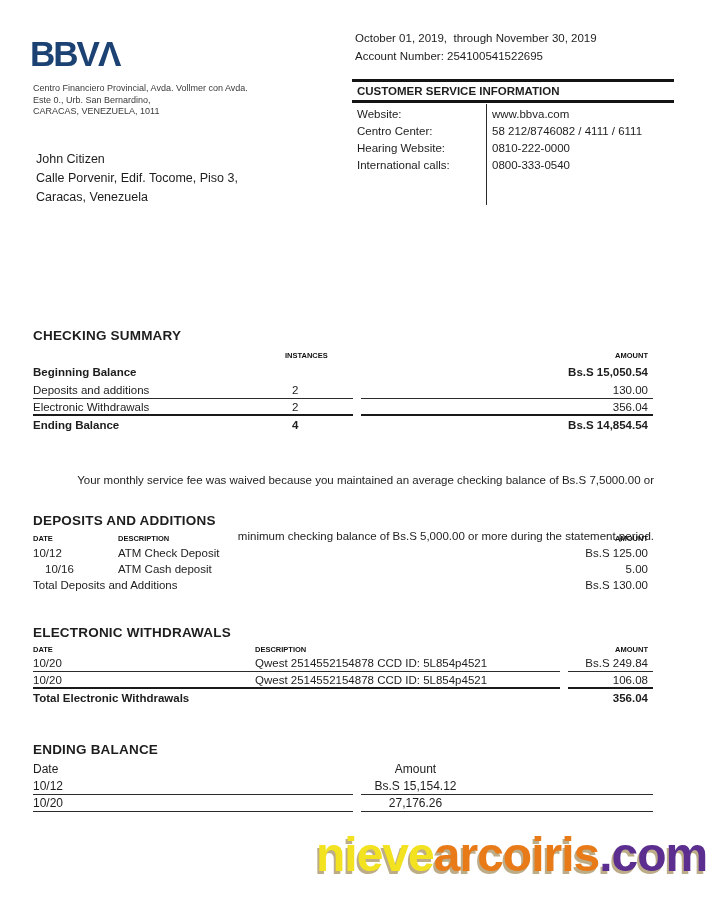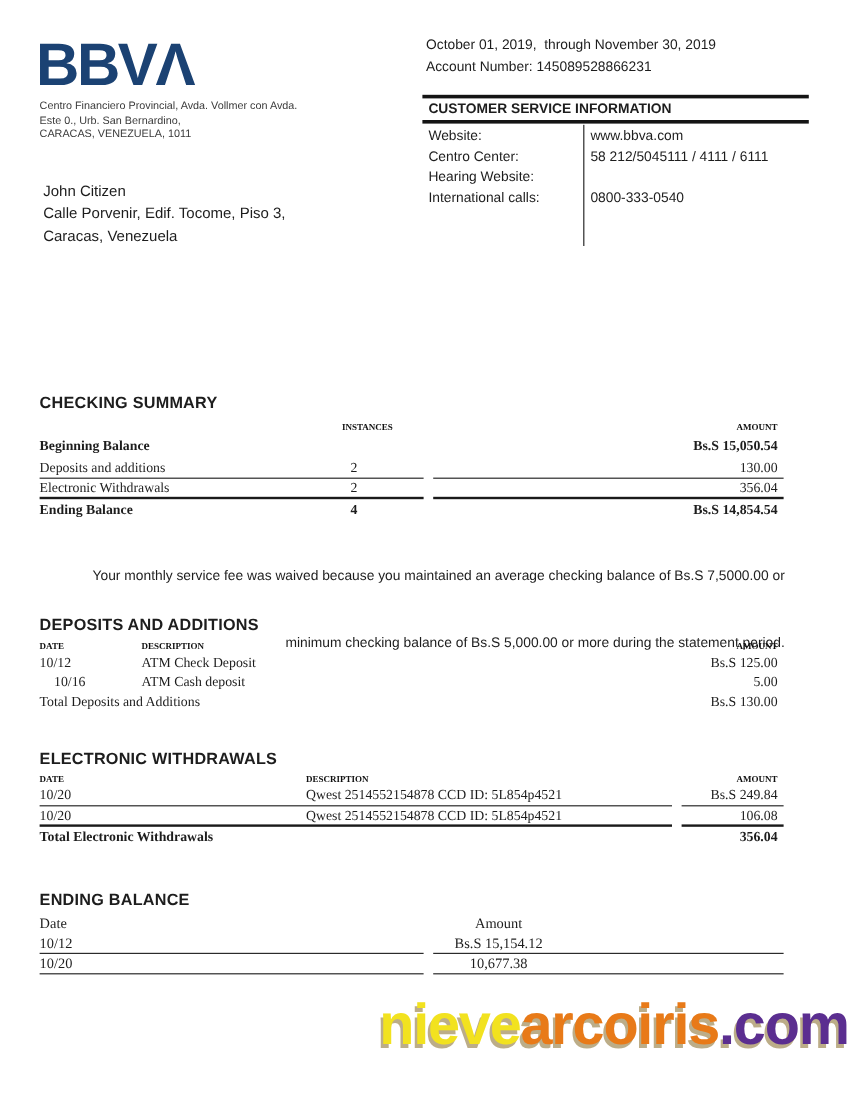--- a/index.html
+++ b/index.html
@@ -1,39 +1,39 @@
 <!DOCTYPE html>
 <html><head>
 <meta charset="utf-8">
 <style>
   * { margin:0; padding:0; box-sizing:border-box; }
   html,body { background:#ffffff; }
   body { font-family:"Liberation Sans", sans-serif; color:#1d1d1d; }
   .page { position:relative; width:710px; height:916px; background:#ffffff; overflow:hidden; }
 
   
-  .logo { position:absolute; left:30px; top:27px; font-size:50px; line-height:54px;
+  .logo { position:absolute; left:30px; top:27px; font-size:35px; line-height:54px;
           font-weight:bold; letter-spacing:-2px; color:#1b4273; }
   .bank-address { position:absolute; left:33px; top:83px; font-size:9px; line-height:11.5px; color:#3a3a3a; }
   .recipient { position:absolute; left:36px; top:150px; font-size:12.5px; line-height:19px; }
 
   .period  { position:absolute; left:355px; top:32px; font-size:11.5px; white-space:pre; }
   .account { position:absolute; left:355px; top:50px; font-size:11.5px; }
 
   
   .cs-line-top    { position:absolute; left:352px; top:79px;  width:322px; height:3px; background:#141414; }
   .cs-title       { position:absolute; left:357px; top:85px;  font-size:11.5px; font-weight:bold; }
   .cs-line-bottom { position:absolute; left:352px; top:100px; width:322px; height:3px; background:#141414; }
   .cs-rows { position:absolute; left:357px; top:106px; width:300px; font-size:11.5px; }
   .cs-row  { display:grid; grid-template-columns:135px 1fr; height:17px; line-height:17px; }
   .cs-divider { position:absolute; left:486px; top:104px; width:1px; height:101px; background:#2a2a2a; }
 
   
   .sec-title { position:absolute; left:33px; font-size:13.5px; font-weight:bold; letter-spacing:0.2px; }
-  .t-row { position:absolute; left:33px; width:620px; height:17px; line-height:17px; font-size:11.5px;font-family:Liberation Serif, serif; }
+  .t-row { position:absolute; left:33px; width:620px; height:17px; line-height:17px; font-size:11.5px; }
   .t-head { height:12px; line-height:12px; font-size:7.5px; font-weight:bold; color:#111; }
   .cell { position:absolute; top:0; white-space:nowrap; }
   .amt  { position:absolute; top:0; right:5px; white-space:nowrap; }
   .bold { font-weight:bold; }
   .seg  { position:absolute; bottom:0; height:1px; background:#2b2b2b; }
   .seg.thick { height:2px; background:#1a1a1a; }
   .note { position:absolute; left:36px; top:434px; width:618px; font-size:11.5px; line-height:18.5px; white-space:pre-wrap;text-align:right; }
 
   .eb-font { font-size:12px; }
   .eb-amt { position:absolute; left:328px; top:0; width:109px; text-align:center; white-space:nowrap; }
@@ -52,36 +52,37 @@
 <div class="page">
 
   <div class="logo">BBVΛ</div>
   <div class="bank-address">
     <div>Centro Financiero Provincial, Avda. Vollmer con Avda.</div>
     <div>Este 0., Urb. San Bernardino,</div>
     <div>CARACAS, VENEZUELA, 1011</div>
   </div>
 
   <div class="period">October 01, 2019,  through November 30, 2019</div>
-  <div class="account">Account Number: 145089528866231</div>
+  <div class="account">Account Number: 254100541522695</div>
 
   <div class="cs-line-top"></div>
   <div class="cs-title">CUSTOMER SERVICE INFORMATION</div>
   <div class="cs-line-bottom"></div>
   <div class="cs-rows">
     <div class="cs-row">
       <span>Website:</span>
       <span>www.bbva.com</span>
     </div>
     <div class="cs-row">
       <span>Centro Center:</span>
-      <span>58 212/5045111 / 4111 / 6111</span>
+      <span>58 212/8746082 / 4111 / 6111</span>
     </div>
     <div class="cs-row">
       <span>Hearing Website:</span>
+      <span>0810-222-0000</span>
     </div>
     <div class="cs-row">
       <span>International calls:</span>
       <span>0800-333-0540</span>
     </div>
   </div>
   <div class="cs-divider"></div>
 
   <div class="recipient">
     <div>John Citizen</div>
@@ -175,21 +176,21 @@
     <span class="eb-amt">Amount</span>
   </div>
   <div class="t-row eb-font" style="top:778px;">
     <span class="cell" style="left:0;">10/12</span>
     <span class="eb-amt">Bs.S 15,154.12</span>
     <span class="seg" style="left:0;width:320px;"></span>
     <span class="seg" style="left:328px;width:292px;"></span>
   </div>
   <div class="t-row eb-font" style="top:795px;">
     <span class="cell" style="left:0;">10/20</span>
-    <span class="eb-amt">10,677.38</span>
+    <span class="eb-amt">27,176.26</span>
     <span class="seg" style="left:0;width:320px;"></span>
     <span class="seg" style="left:328px;width:292px;"></span>
   </div>
 
   <div class="watermark">
     <span class="wm-1">nieve</span><span class="wm-2">arcoiris</span><span class="wm-3">.com</span>
   </div>
 
 </div>
 

